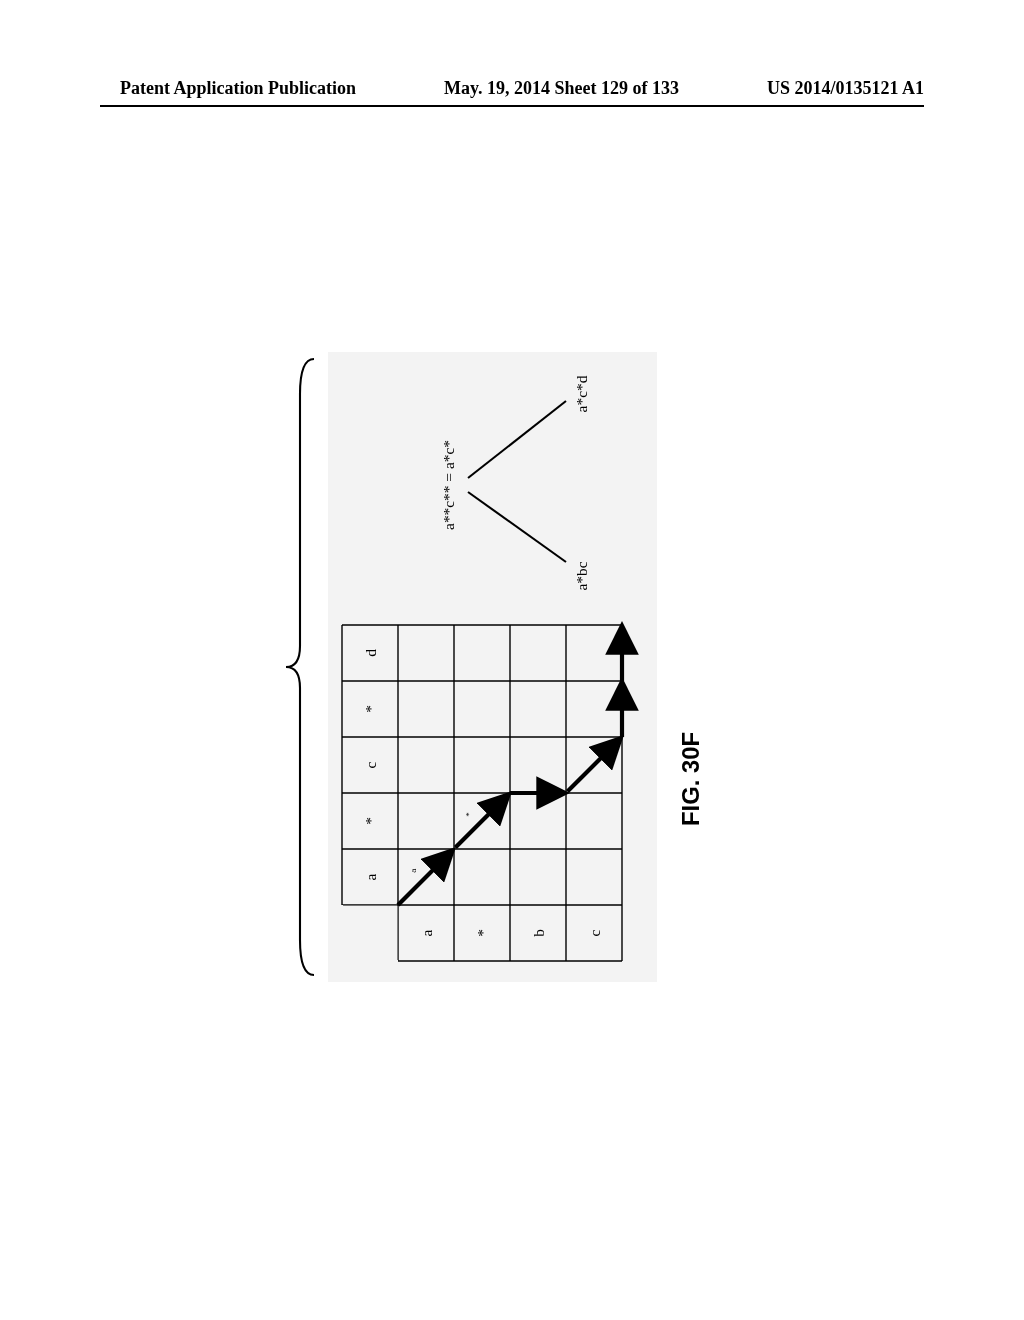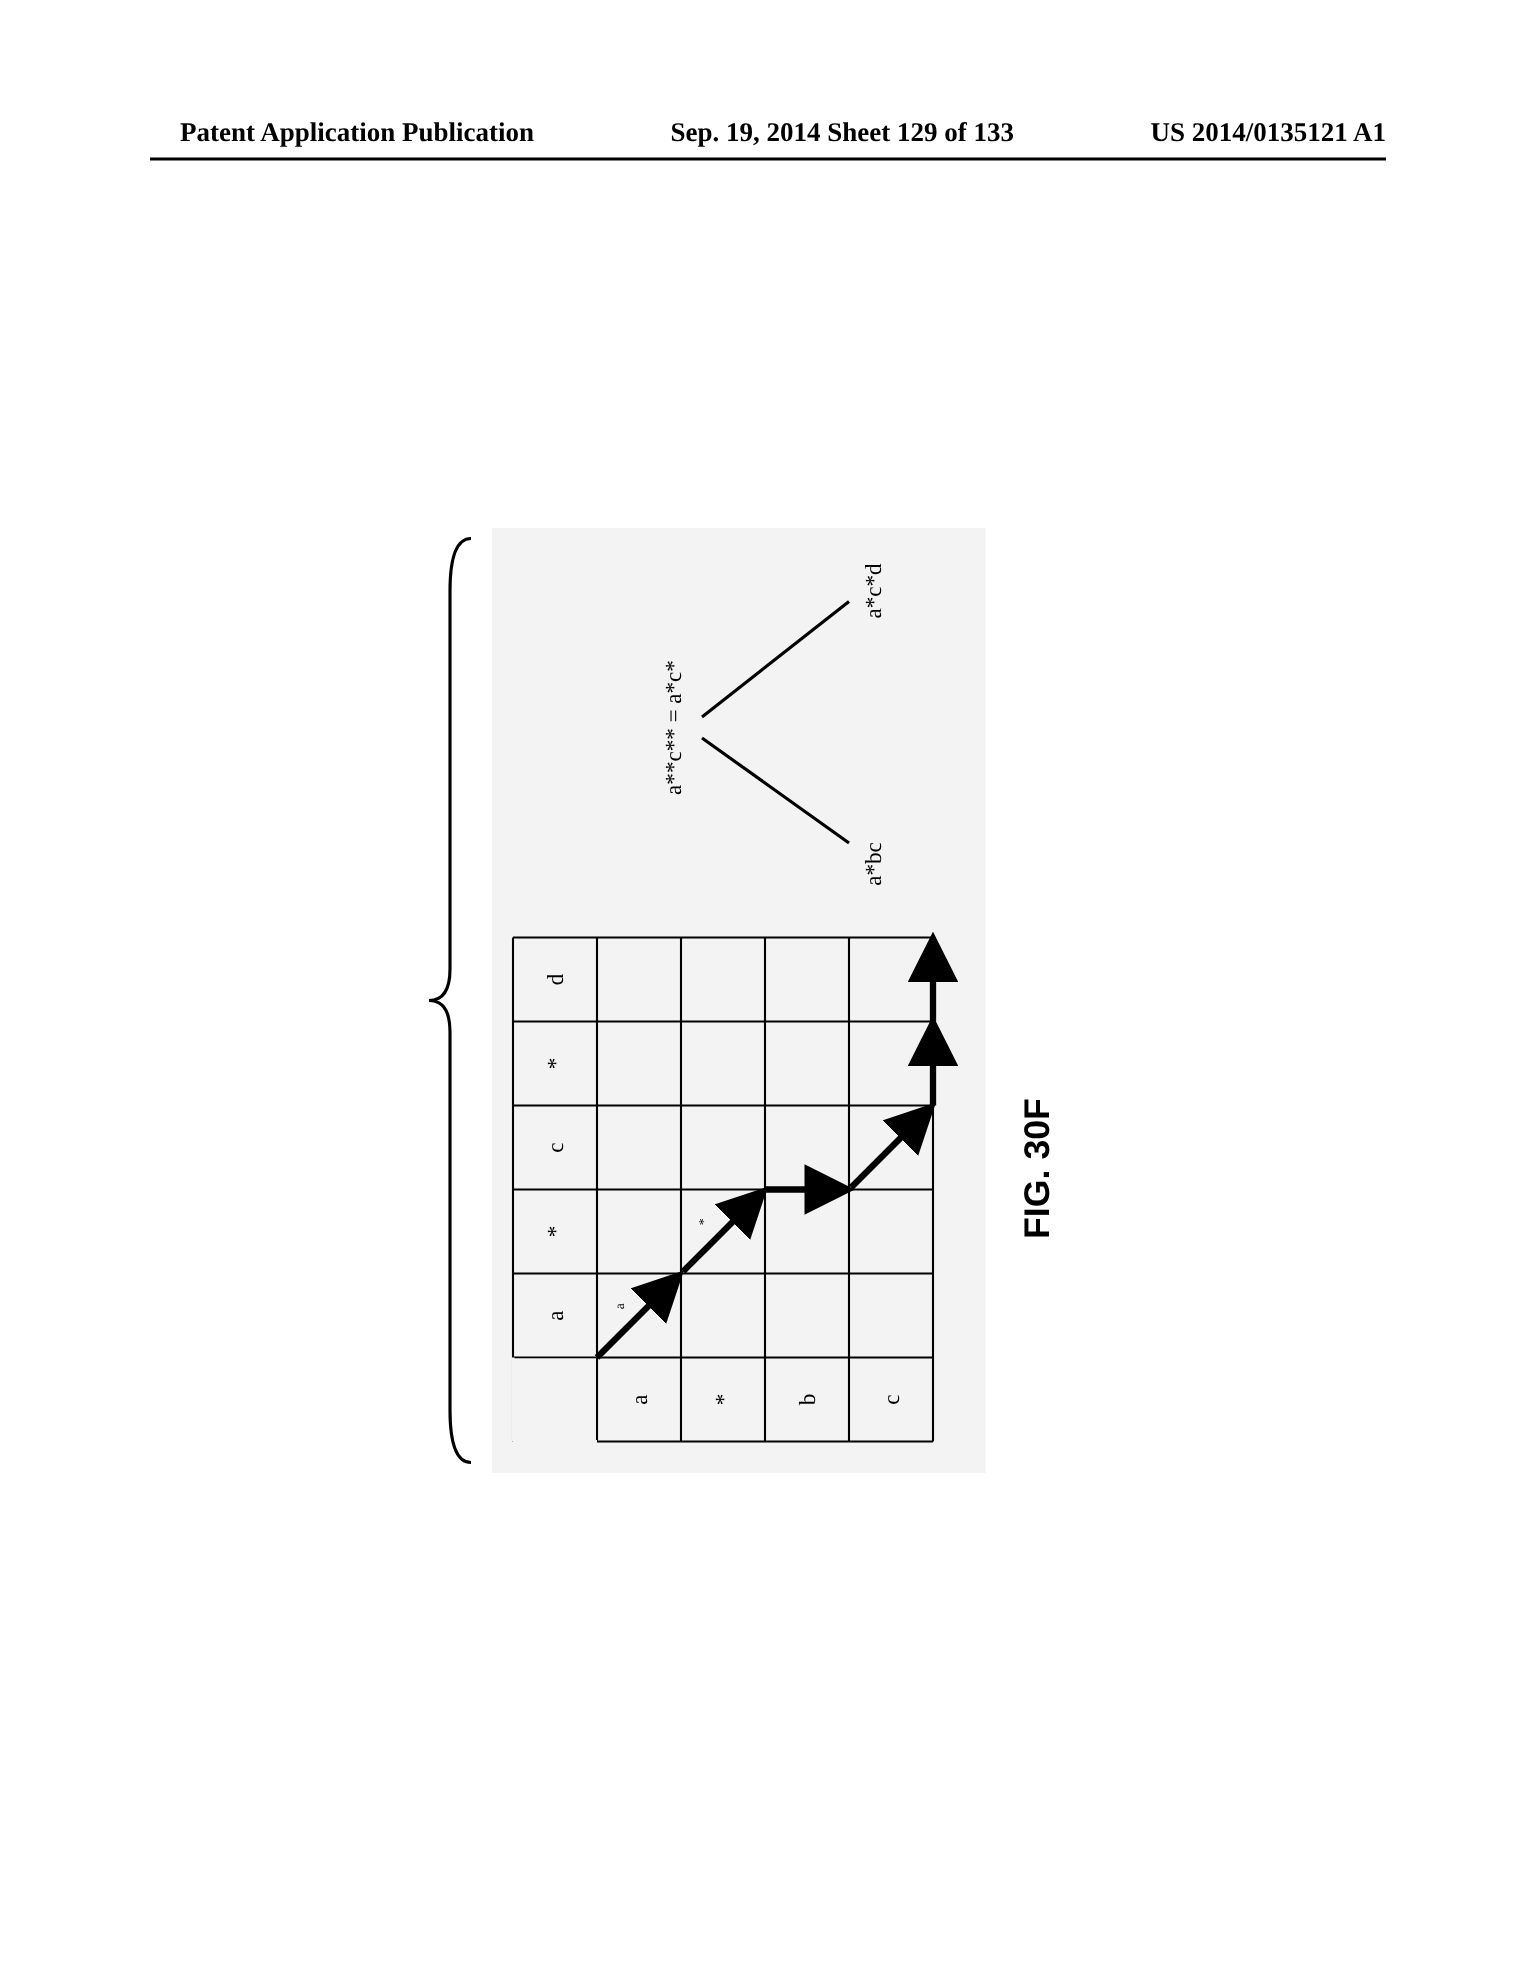--- a/index.html
+++ b/index.html
@@ -57,21 +57,21 @@
     font-weight: 900;
     font-size: 34px;
   }
 </style>
 </head>
 <body>
 
 <div class="page">
   <div class="header">
     <span>Patent Application Publication</span>
-    <span>Sep. 19, 2014  Sheet 129 of 133</span>
+    <span>May. 19, 2014  Sheet 129 of 133</span>
     <span>US 2014/0135121 A1</span>
   </div>
   <div class="hr"></div>
 
   <div class="figure-area">
     <svg class="svg-wrap" viewBox="0 0 1000 700">
       <defs>
         <marker id="arrow" viewBox="0 0 10 10" refX="8" refY="5" markerWidth="8" markerHeight="8" orient="auto-start-reverse">
           <path d="M 0 0 L 10 5 L 0 10 z" fill="#000"></path>
         </marker>

